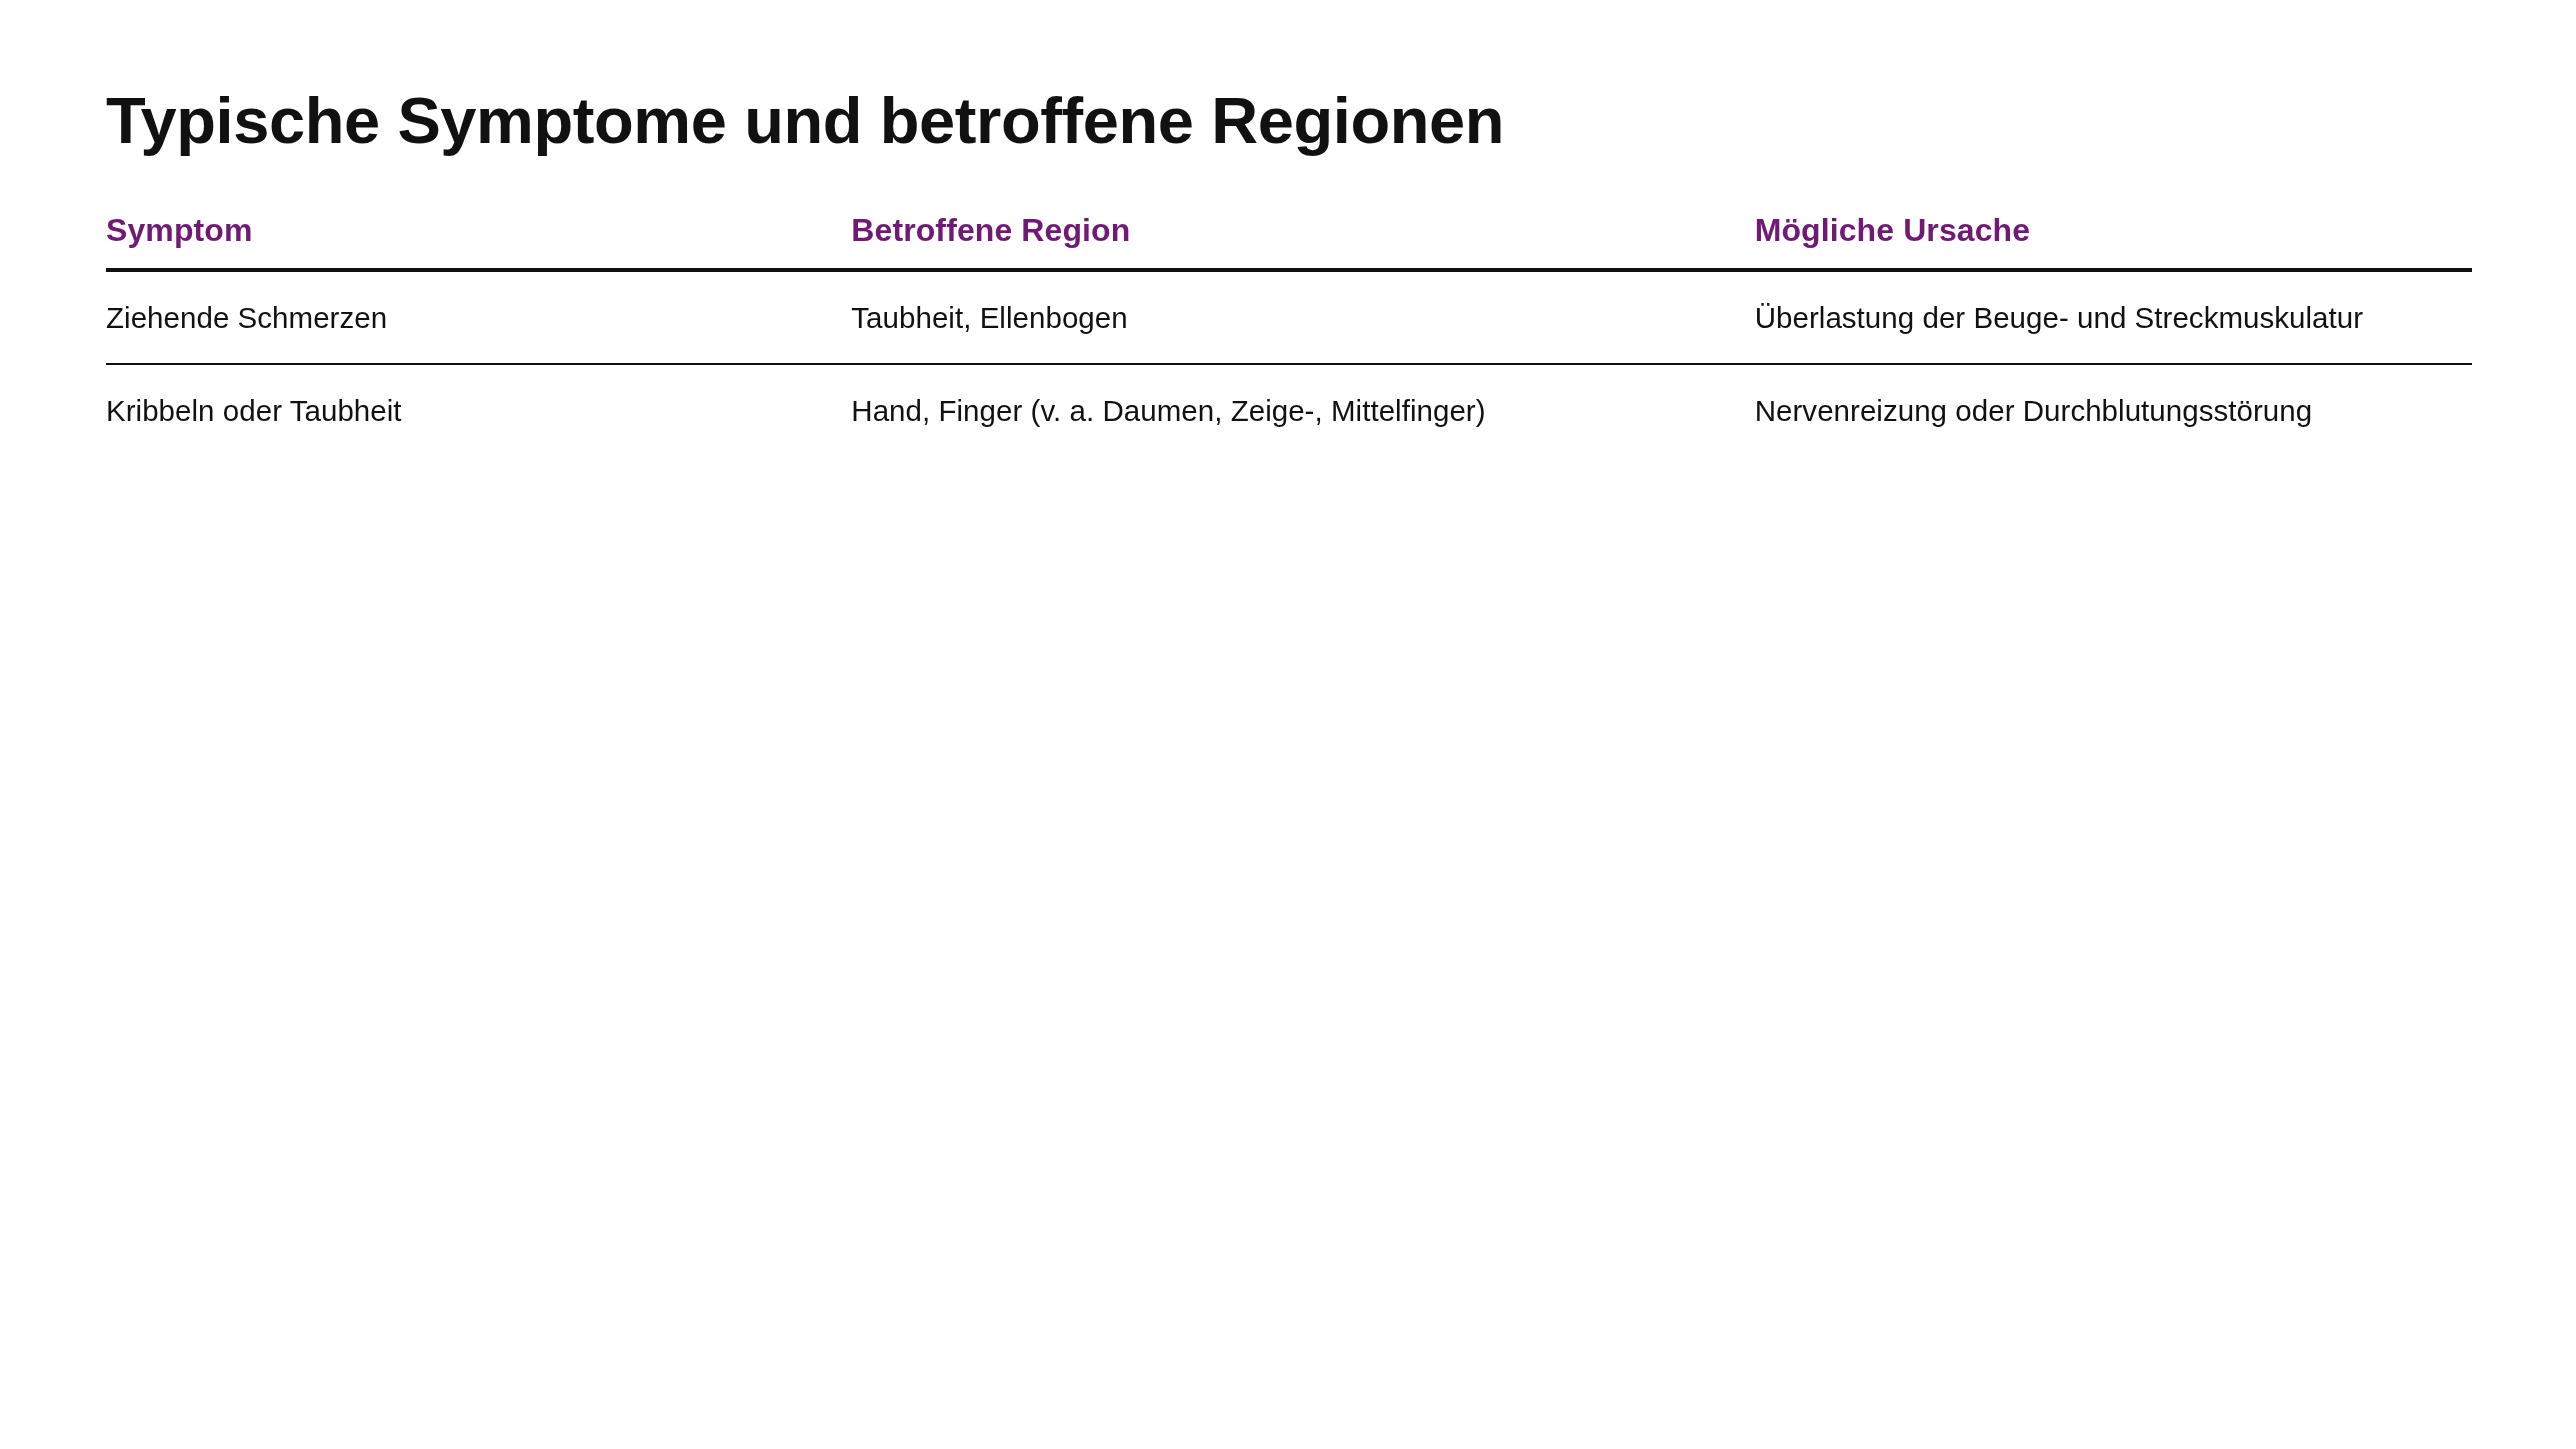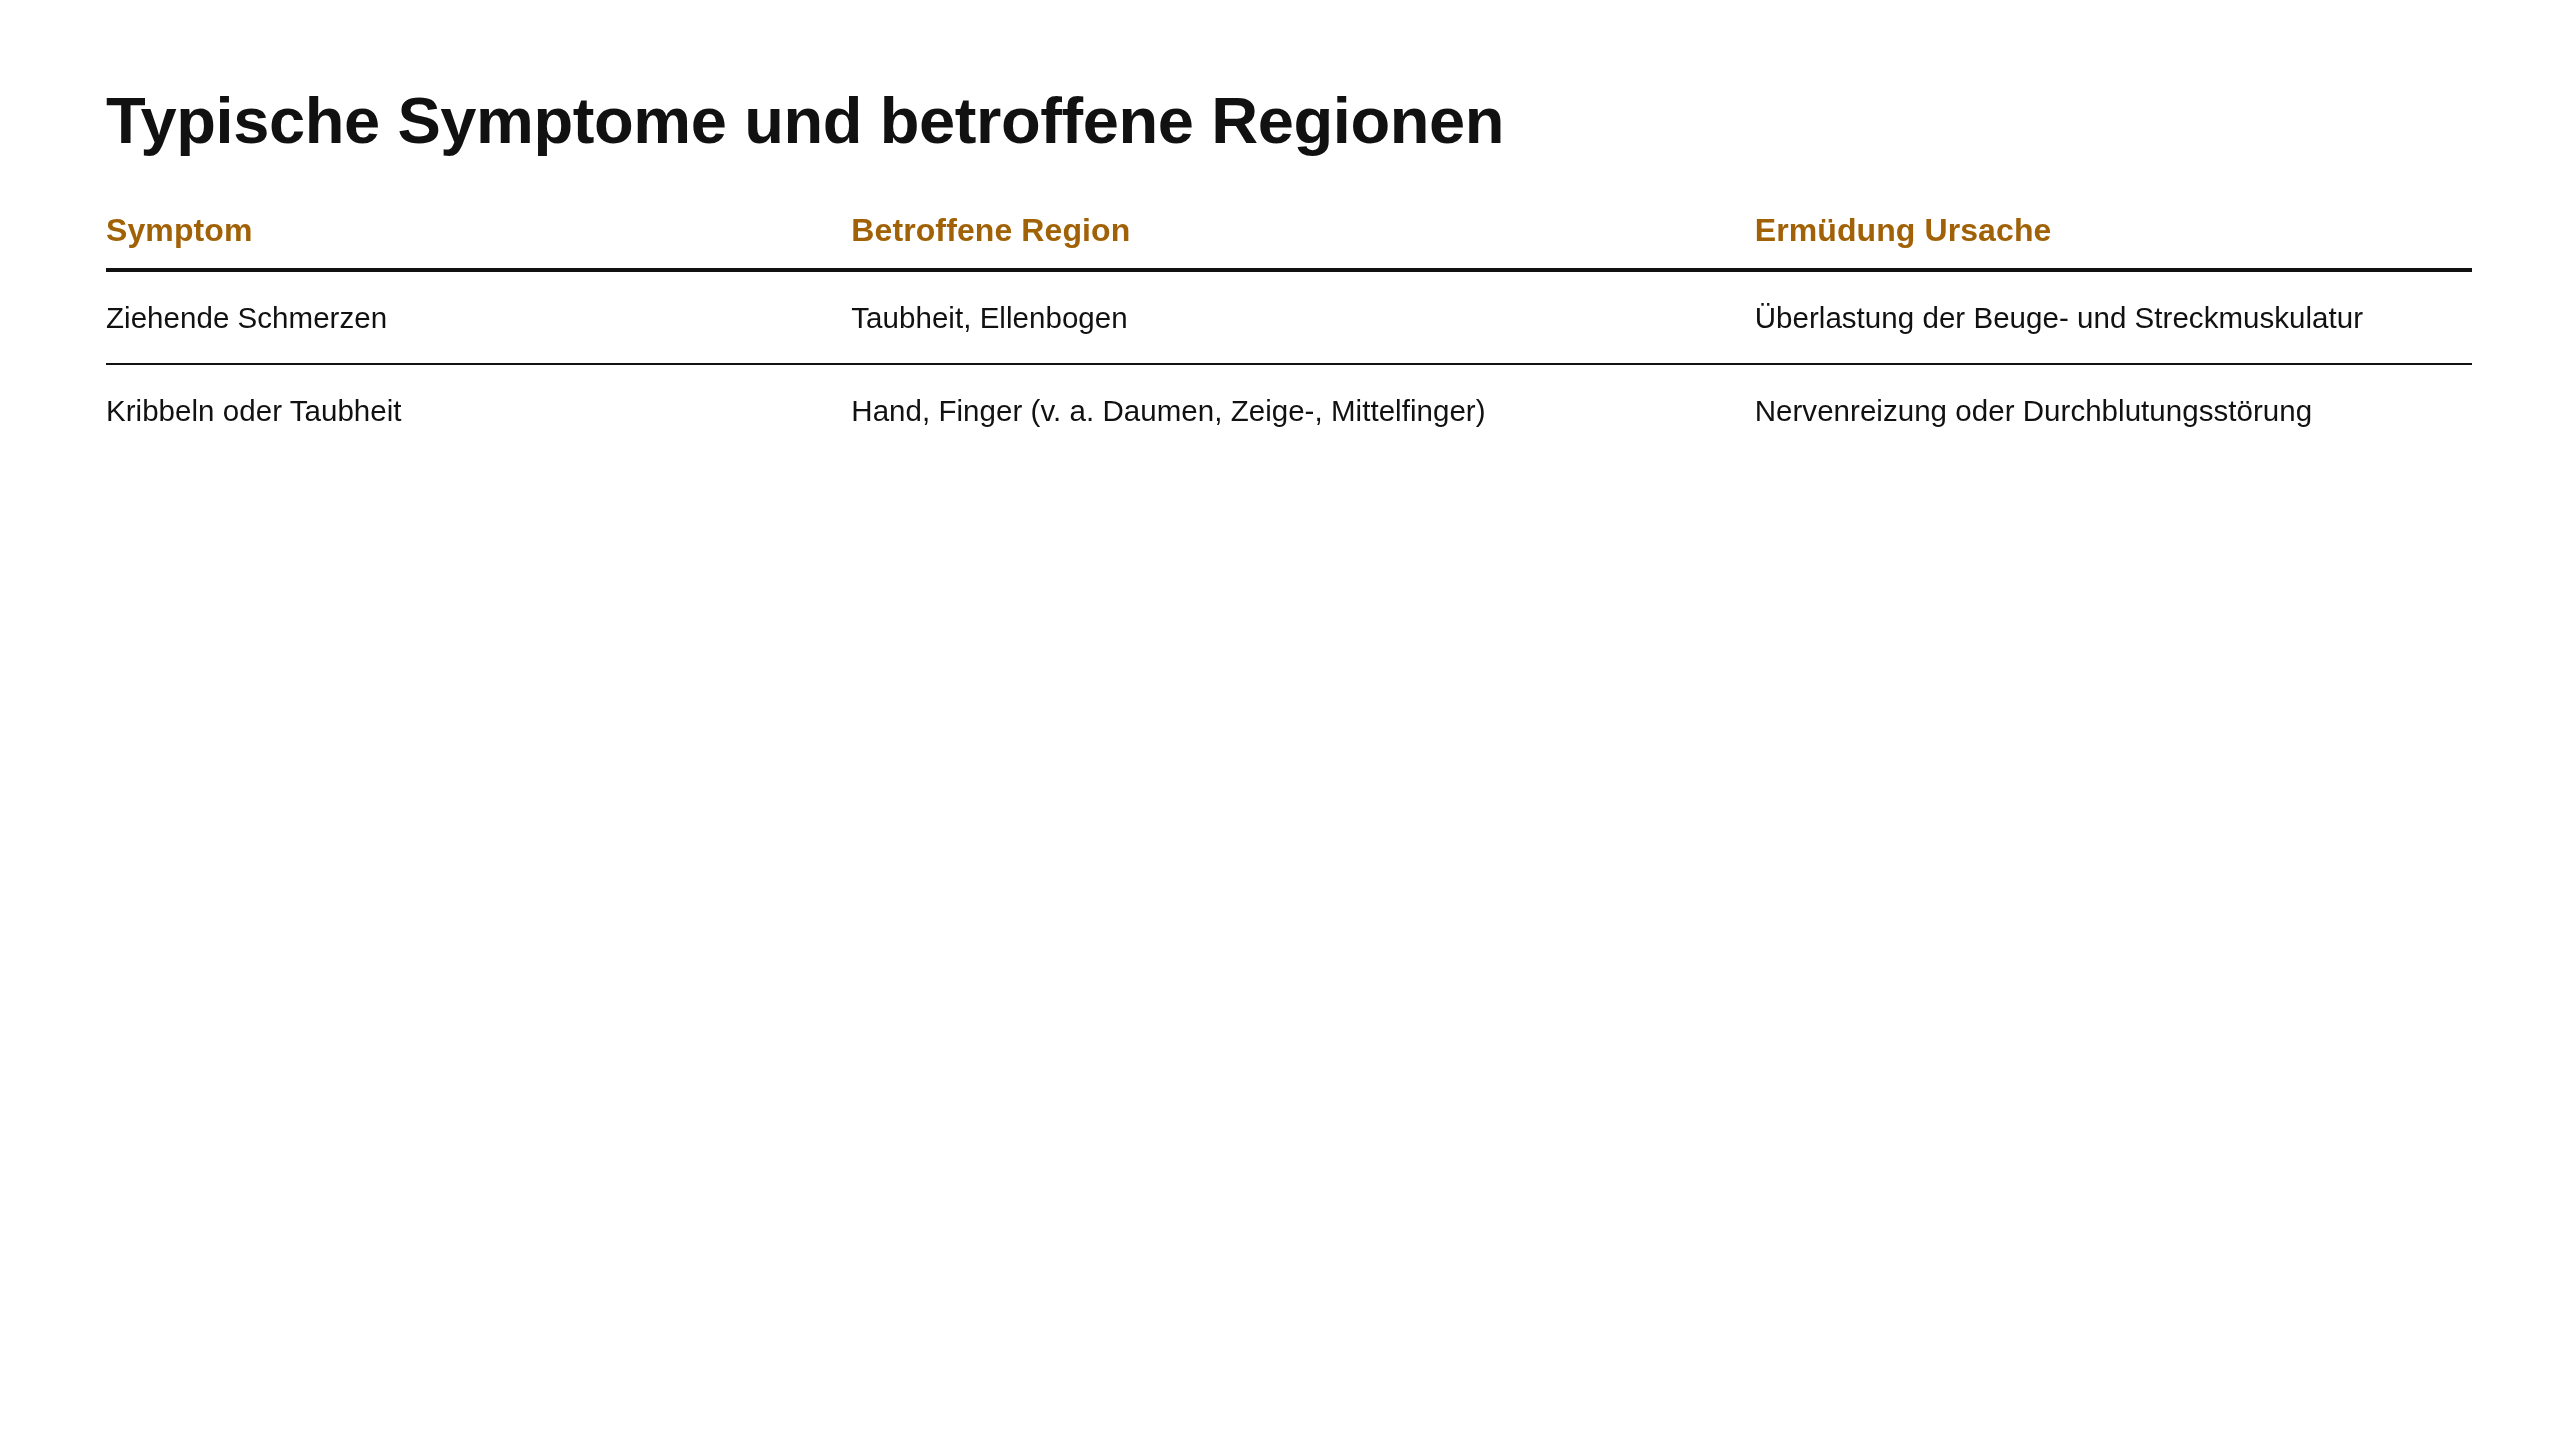--- a/index.html
+++ b/index.html
@@ -35,21 +35,21 @@
     table-layout: fixed;
   }
   table.symptom-table col.c1 { width: 745px; }
   table.symptom-table col.c2 { width: 903px; }
   table.symptom-table col.c3 { width: 717px; }
 
   thead th {
     text-align: left;
     font-size: 32px;
     font-weight: 700;
-    color: #a16207;
+    color: #701a75;
     padding: 0 0 19.7px 0;
     vertical-align: bottom;
     letter-spacing: 0.1px;
     margin-top: 45px;
   }
   thead tr {
     border-bottom: 4.5px solid #111111;
   }
   tbody td {
     font-size: 29.5px;
@@ -78,21 +78,21 @@
   <table class="symptom-table">
     <colgroup>
       <col class="c1">
       <col class="c2">
       <col class="c3">
     </colgroup>
     <thead>
       <tr>
         <th>Symptom</th>
         <th>Betroffene Region</th>
-        <th>Ermüdung Ursache</th>
+        <th>Mögliche Ursache</th>
       </tr>
     </thead>
     <tbody>
       <tr>
         <td>Ziehende Schmerzen</td>
         <td>Taubheit, Ellenbogen</td>
         <td>Überlastung der Beuge- und Streckmuskulatur</td>
       </tr>
       <tr>
         <td>Kribbeln oder Taubheit</td>

